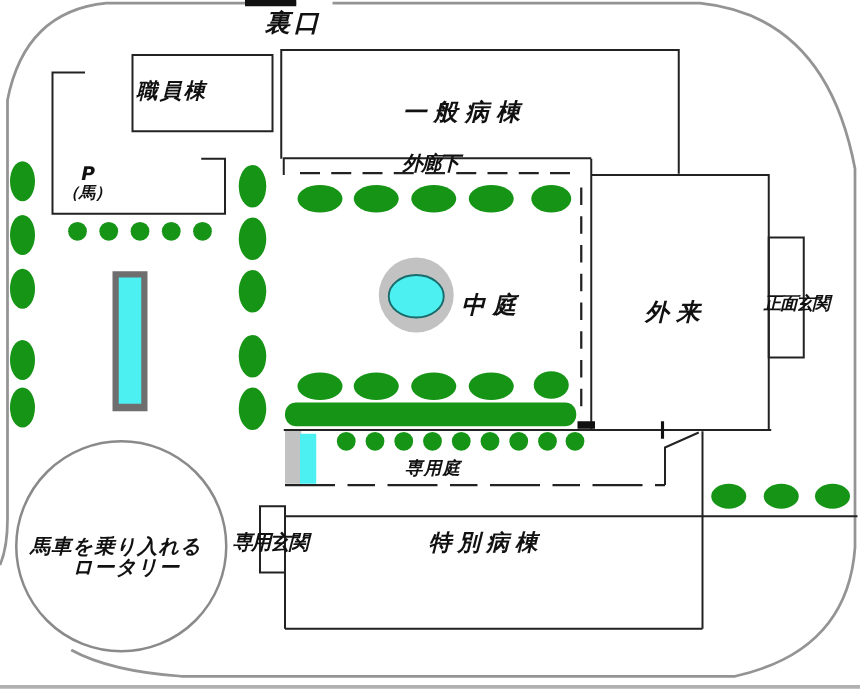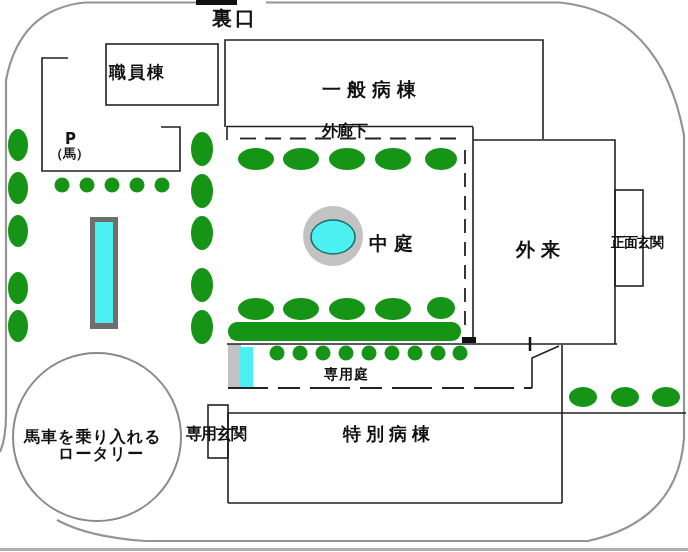--- a/index.html
+++ b/index.html
@@ -1,16 +1,16 @@
 <!DOCTYPE html>
 <html><head>
 <meta charset="utf-8">
 <style>
   html,body{margin:0;padding:0;background:#fff;}
-  #stage{position:relative;width:688px;height:552px;overflow:hidden;background:#ffffff;}
+  #stage{position:relative;width:688px;height:552px;overflow:hidden;background:#ffffff;font-style:italic;}
   svg{display:block;}
   text{font-family:"DejaVu Sans","Liberation Sans",sans-serif;font-weight:bold;fill:#111;}
   .fs20{font-size:20px;letter-spacing:3px;}
   .fs19{font-size:19px;letter-spacing:6px;}
   .fs18{font-size:18px;letter-spacing:5px;}
   .fs17{font-size:17px;letter-spacing:2px;}
   .fs16{font-size:16px;letter-spacing:1px;}
   .fs16c{font-size:16px;letter-spacing:-1px;}
   .fs15{font-size:15px;letter-spacing:0px;}
   .fs14{font-size:14px;letter-spacing:1px;}

